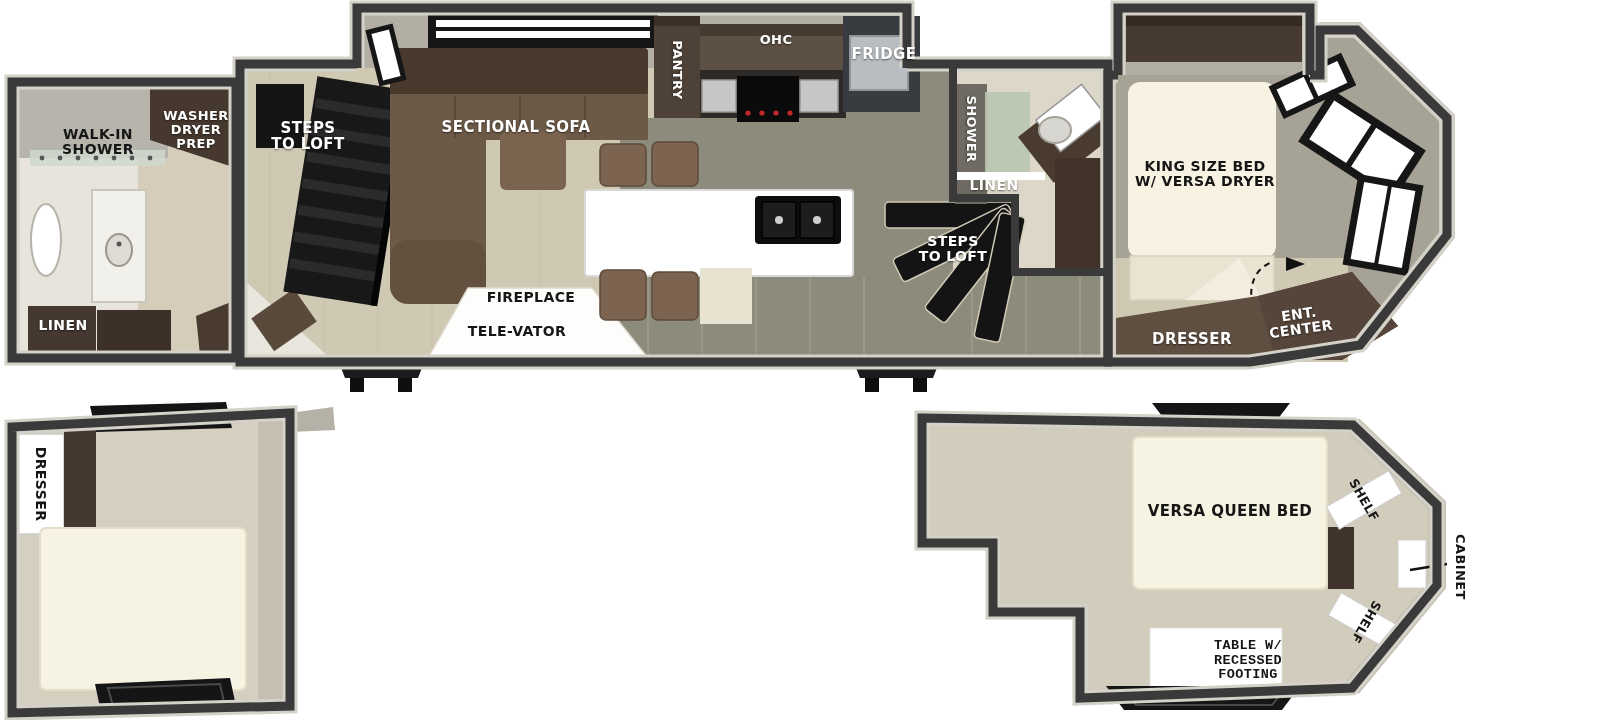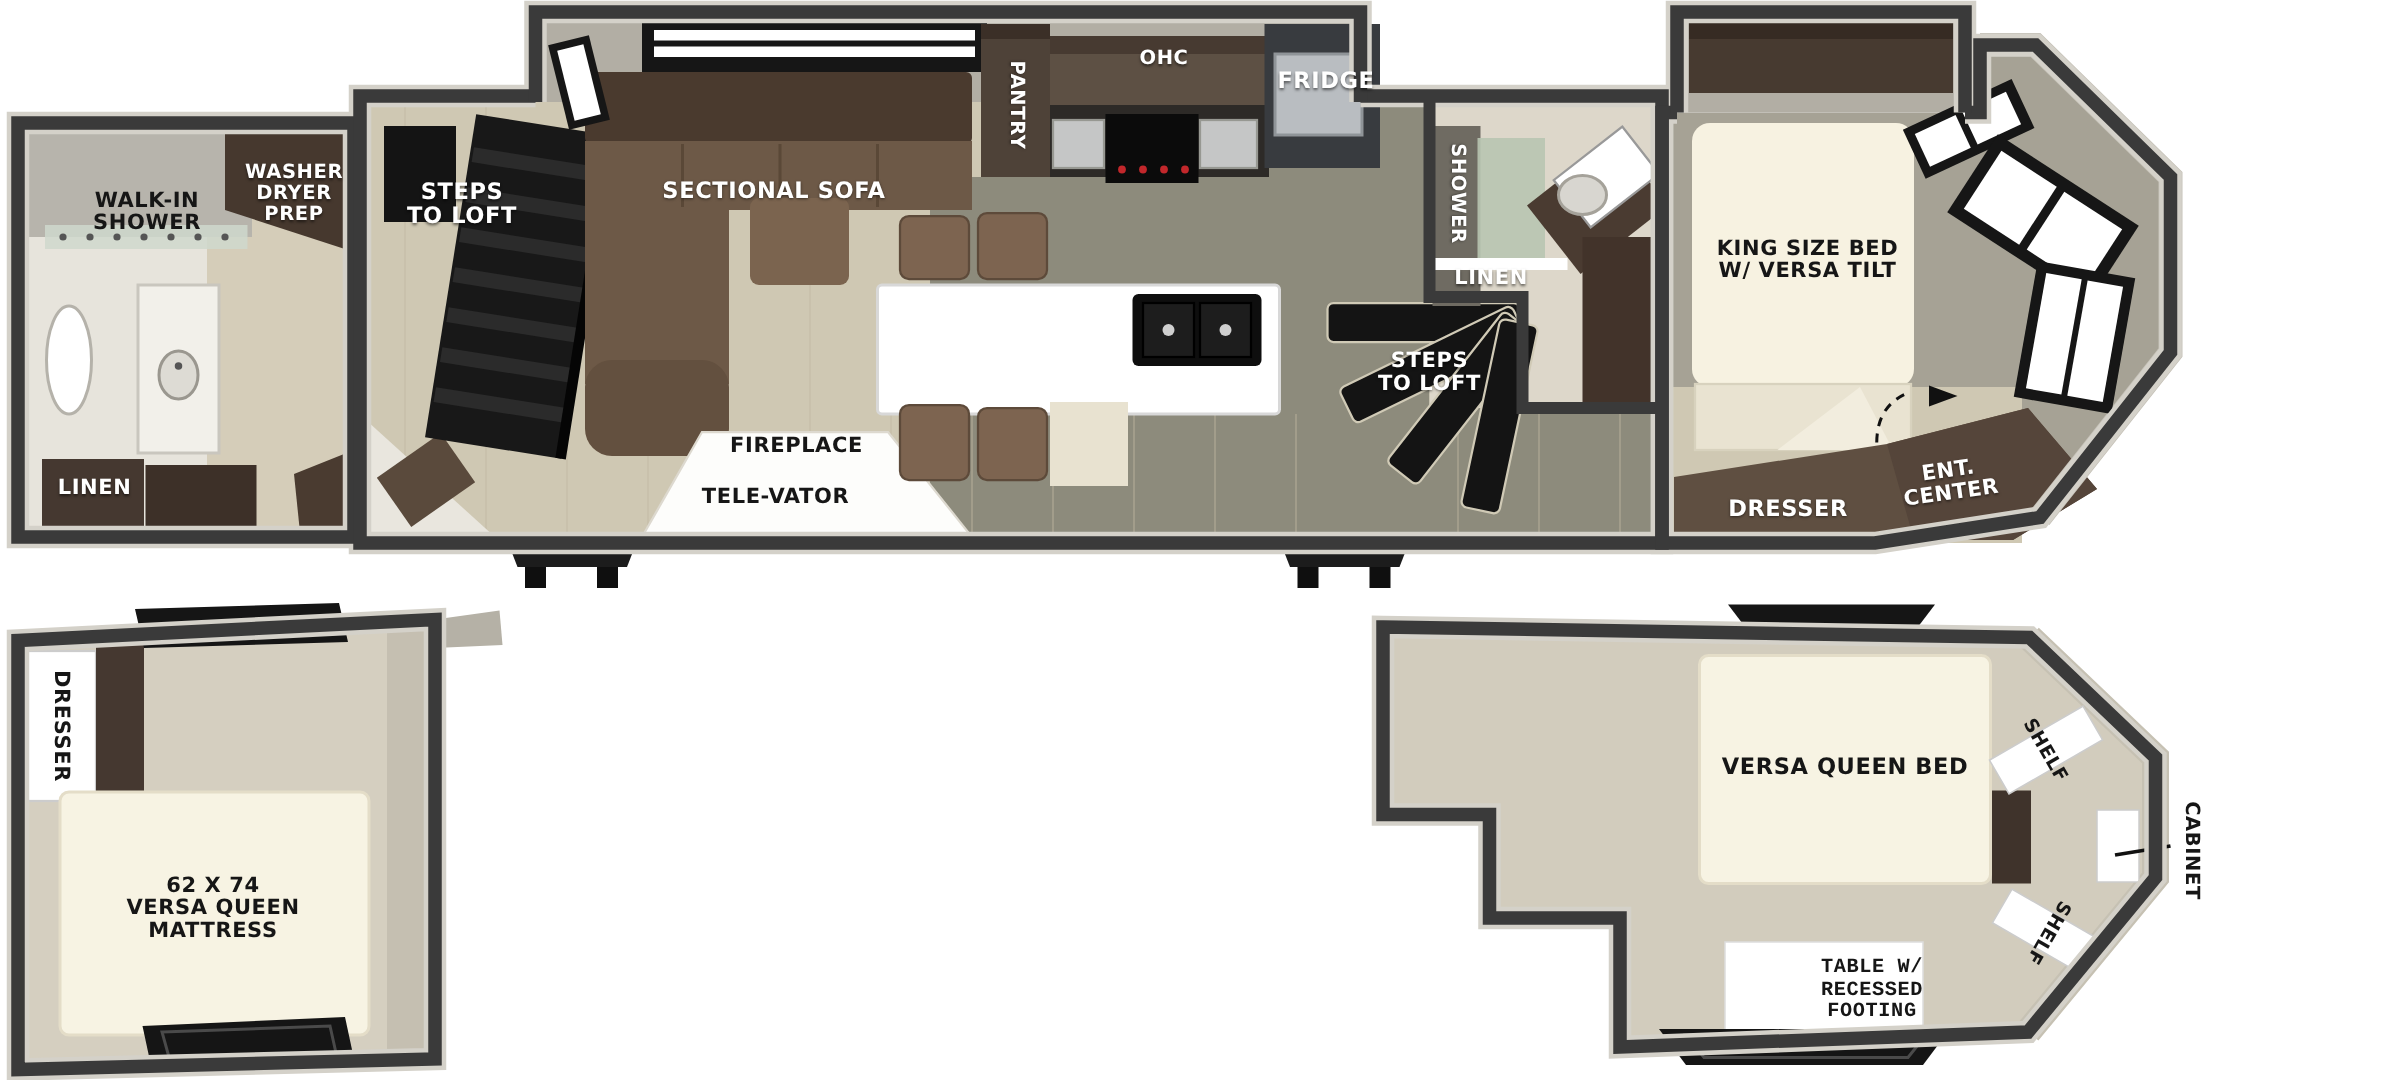--- a/index.html
+++ b/index.html
@@ -276,29 +276,26 @@
   <div class="lbl w r90" style="left:677px;top:70px;font-size:13px;">PANTRY</div>
   <div class="lbl w" style="left:776px;top:40px;font-size:13px;">OHC</div>
   <div class="lbl w" style="left:884px;top:54px;font-size:15px;">FRIDGE</div>
   <div class="lbl k" style="left:517px;top:298px;font-size:14px;margin-left:14px;">FIREPLACE</div>
   <div class="lbl k" style="left:517px;top:332px;font-size:14px;">TELE-VATOR</div>
   <div class="lbl w r90" style="left:971px;top:129px;font-size:13px;">SHOWER</div>
   <div class="lbl w" style="left:994px;top:186px;font-size:14px;">LINEN</div>
   <div class="lbl w" style="left:953px;top:249px;font-size:14px;">STEPS
 TO LOFT</div>
   <div class="lbl k" style="left:1205px;top:174px;font-size:14px;">KING SIZE BED
-W/ VERSA TILT</div>
+W/ VERSA DRYER</div>
   <div class="lbl w" style="left:1192px;top:339px;font-size:15px;">DRESSER</div>
   <div class="lbl w rm8" style="left:1300px;top:322px;font-size:14px;">ENT.
 CENTER</div>
 
   <div class="lbl k r90" style="left:40px;top:484px;font-size:14px;">DRESSER</div>
-  <div class="lbl k" style="left:142px;top:606px;font-size:14px;">62 X 74
-VERSA QUEEN
-MATTRESS</div>
 
   <div class="lbl k" style="left:1230px;top:511px;font-size:15px;">VERSA QUEEN BED</div>
   <div class="lbl k r60" style="left:1364px;top:500px;font-size:12.5px;">SHELF</div>
   <div class="lbl k r120" style="left:1366px;top:622px;font-size:12.5px;">SHELF</div>
   <div class="lbl k r90" style="left:1460px;top:567px;font-size:13px;">CABINET</div>
   <div class="lbl k" style="left:1248px;top:661px;font-size:13.5px;font-family:Liberation Mono, monospace;">TABLE W/
 RECESSED
 FOOTING</div>
 </div>
 

